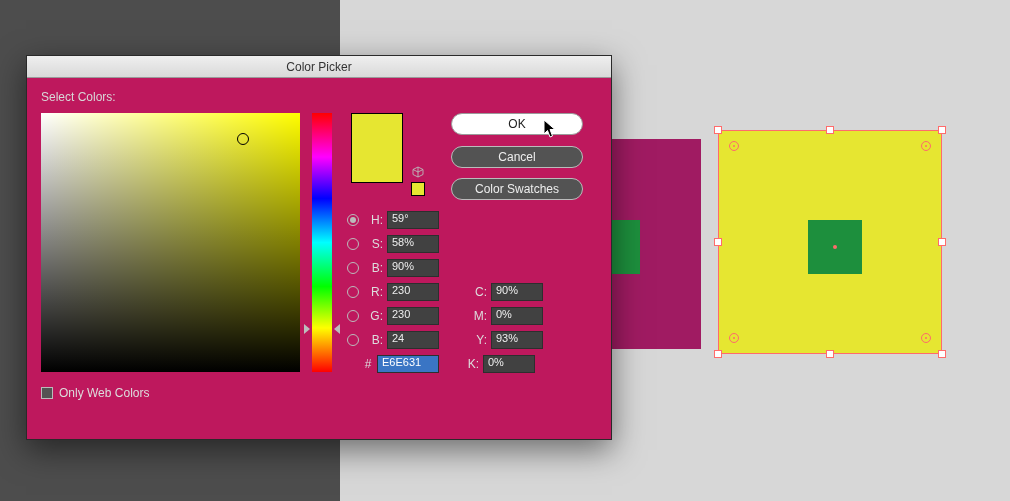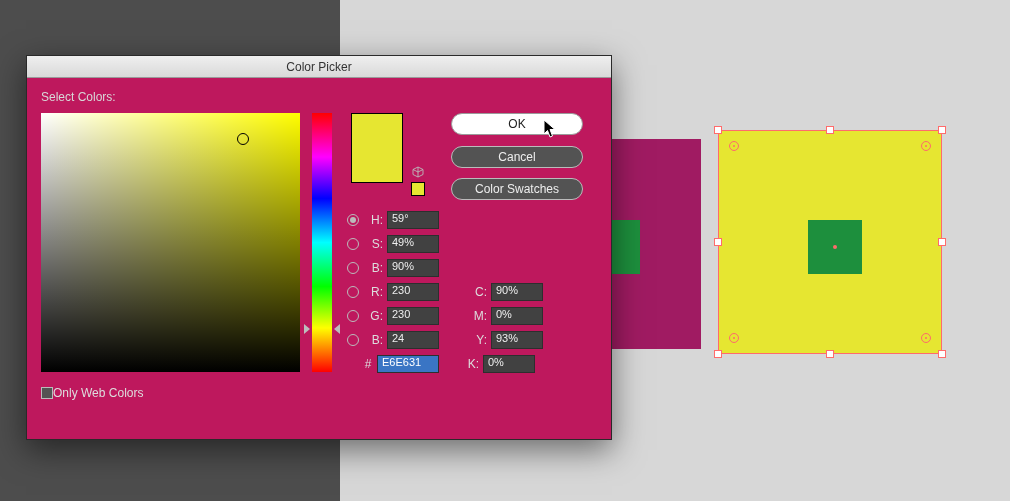--- a/index.html
+++ b/index.html
@@ -61,21 +61,21 @@
   .fields { position:absolute; left:320px; top:130px; width:250px; }
   .row { display:flex; align-items:center; height:24px; gap:4px; }
   .radio { width:12px; height:12px; border:1px solid #bbb; border-radius:50%; display:inline-flex; align-items:center; justify-content:center; margin-right:2px; }
   .radio.checked::after { content:""; width:6px; height:6px; background:#bbb; border-radius:50%; }
   .flabel { width:18px; text-align:right; color:#ddd; font-size:12px; }
   .input { background:#414141; border:1px solid #2e2e2e; height:18px; width:52px; color:#eee; font-size:11px; padding:0 4px; display:flex; align-items:flex-start; }
   .input.sel { background:#3a75c4; color:#fff; }
   .cmyk-label { width:16px; text-align:right; color:#ddd; font-size:12px; margin-left:28px; }
   .hash { width:10px; text-align:center; color:#ddd; margin-left:16px; }
 
-  .web-row { position:absolute; left:14px; top:308px; display:flex; align-items:center; color:#ddd; font-size:12px; }
+  .web-row { position:absolute; left:14px; top:308px; display:flex; align-items:center; gap:6px; color:#ddd; font-size:12px; }
   .checkbox { width:12px; height:12px; border:1px solid #bbb; background:#535353; }
 
   .cursor { position:absolute; left:516px; top:41px; width:14px; height:20px; pointer-events:none; z-index:50; }
 </style>
 </head>
 <body>
 
 <div class="stage">
   <div class="bg-left"></div>
   <div class="bg-right">
@@ -144,21 +144,21 @@
           <span class="radio checked"></span>
           <span class="flabel">H:</span>
           <span class="input">
               <span>59°</span>
             </span>
         </div>
         <div class="row">
           <span class="radio"></span>
           <span class="flabel">S:</span>
           <span class="input">
-              <span>49%</span>
+              <span>58%</span>
             </span>
         </div>
         <div class="row">
           <span class="radio"></span>
           <span class="flabel">B:</span>
           <span class="input">
               <span>90%</span>
             </span>
         </div>
         <div class="row">

